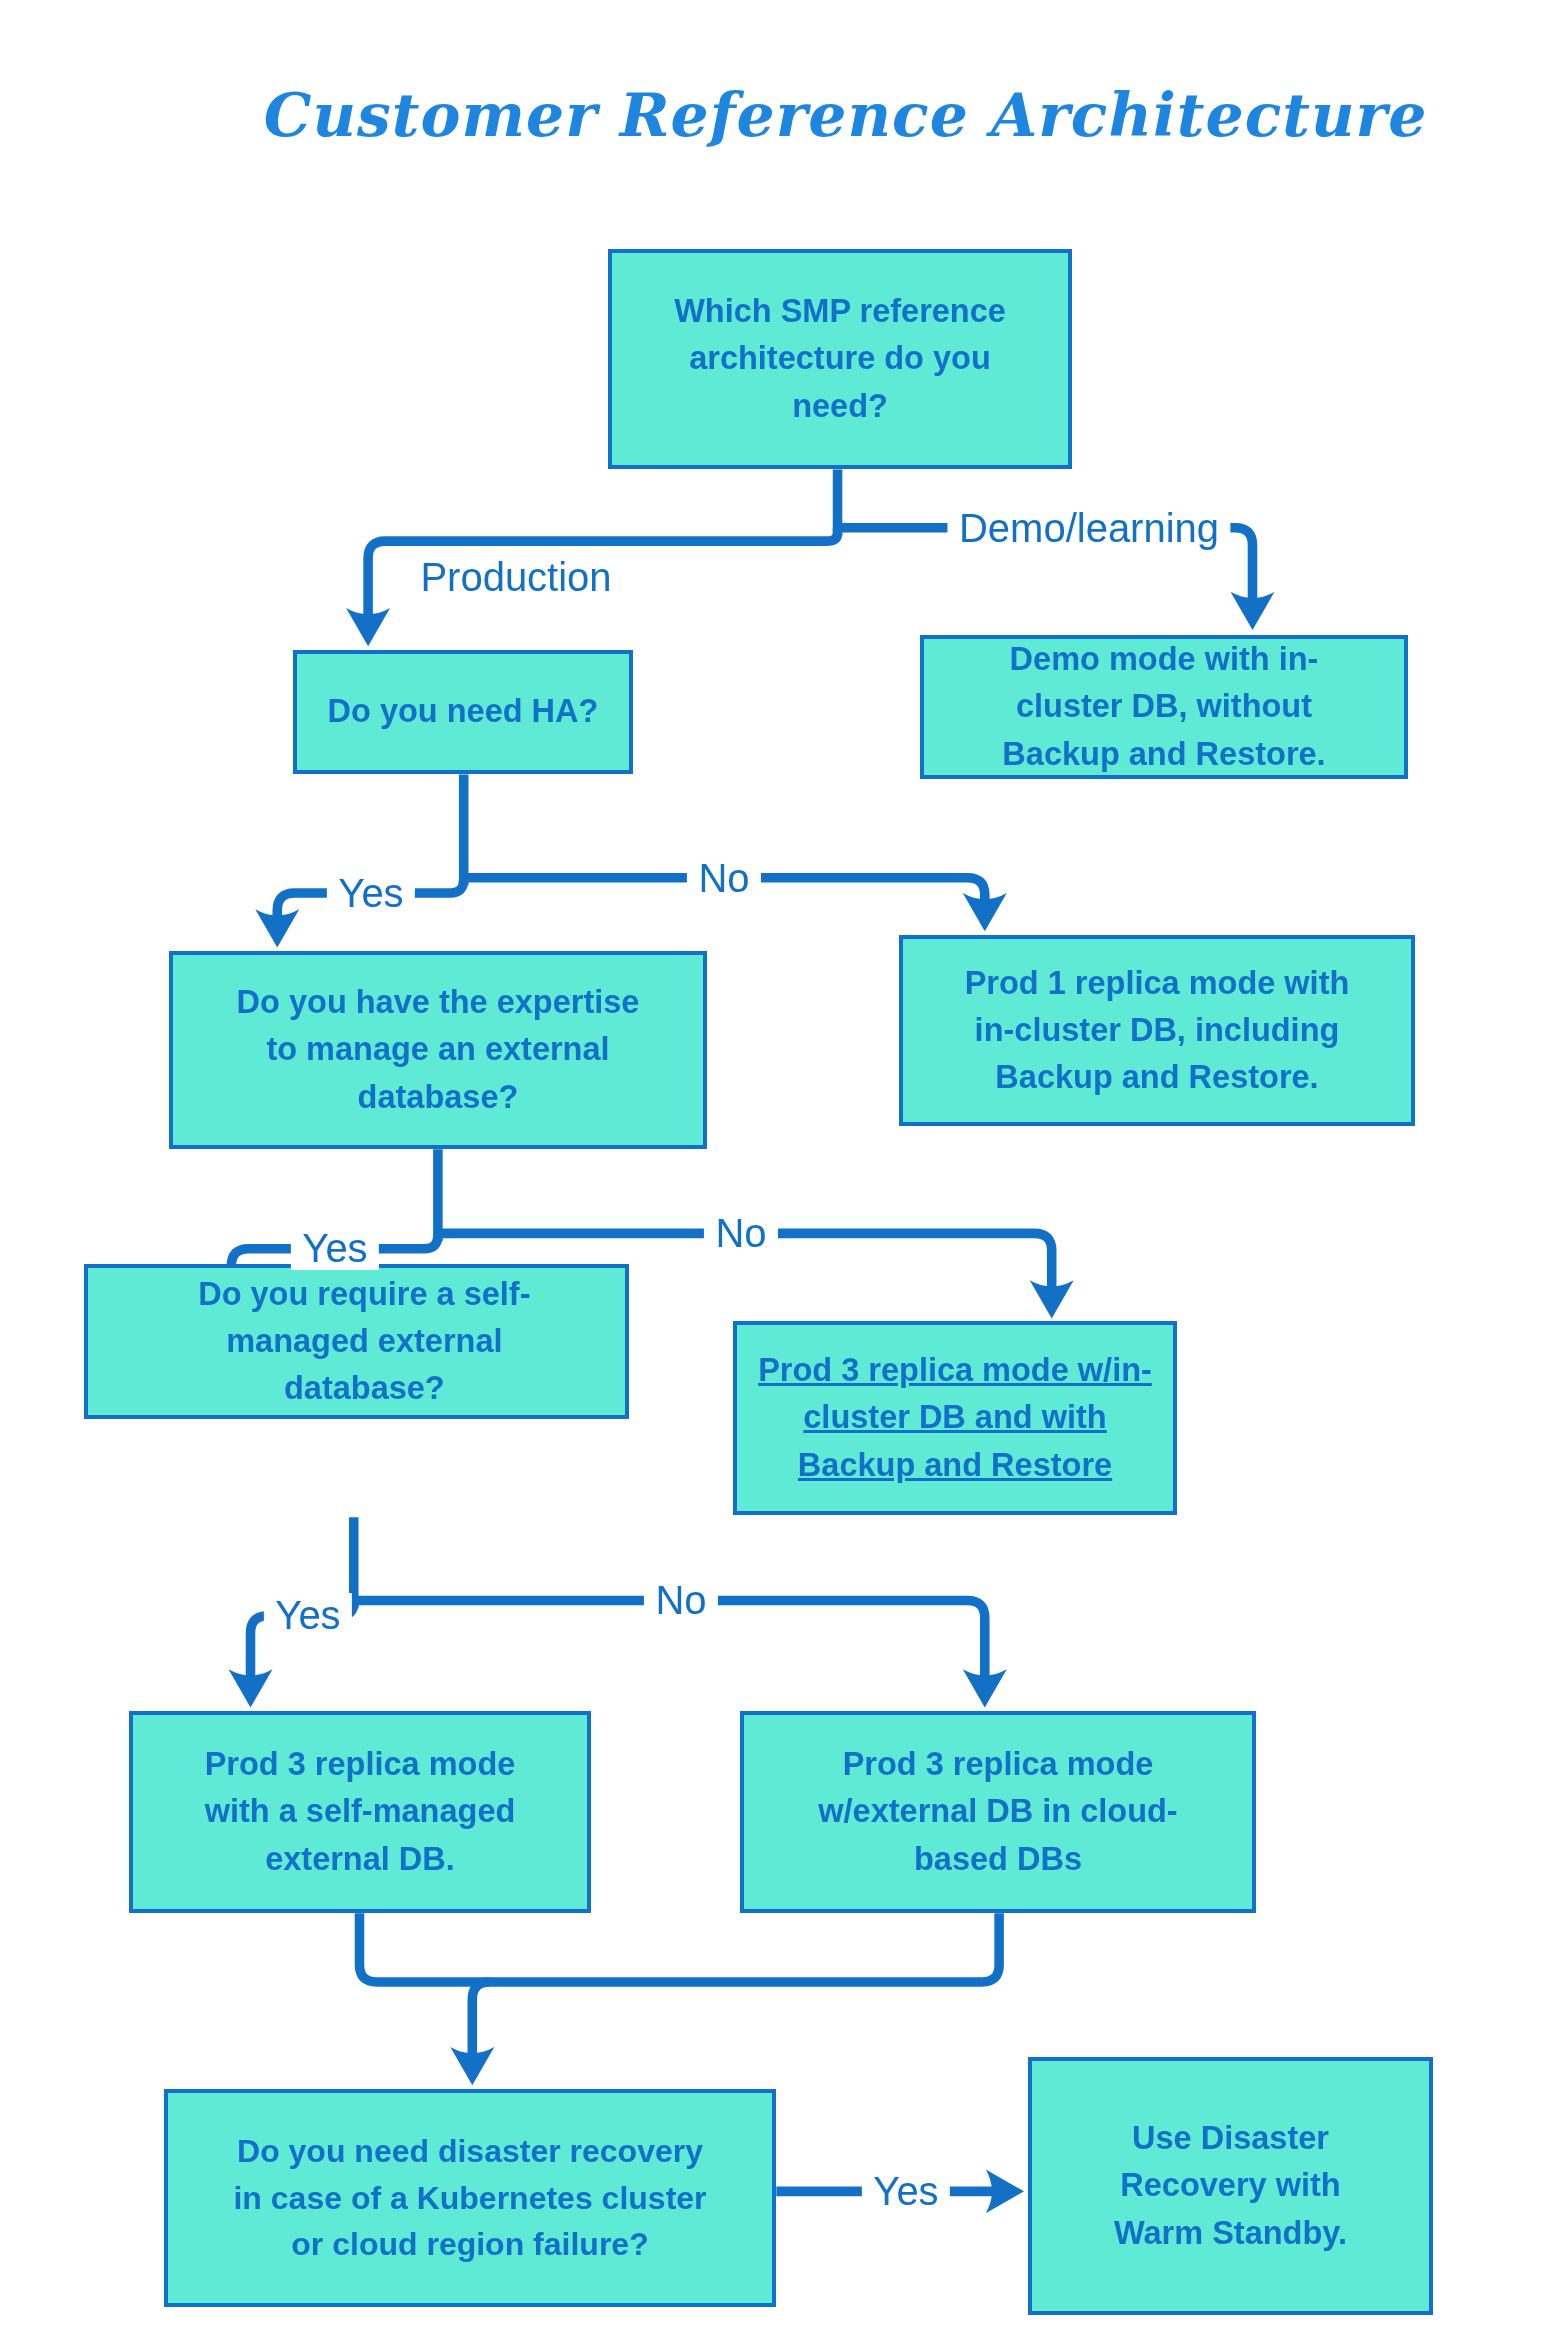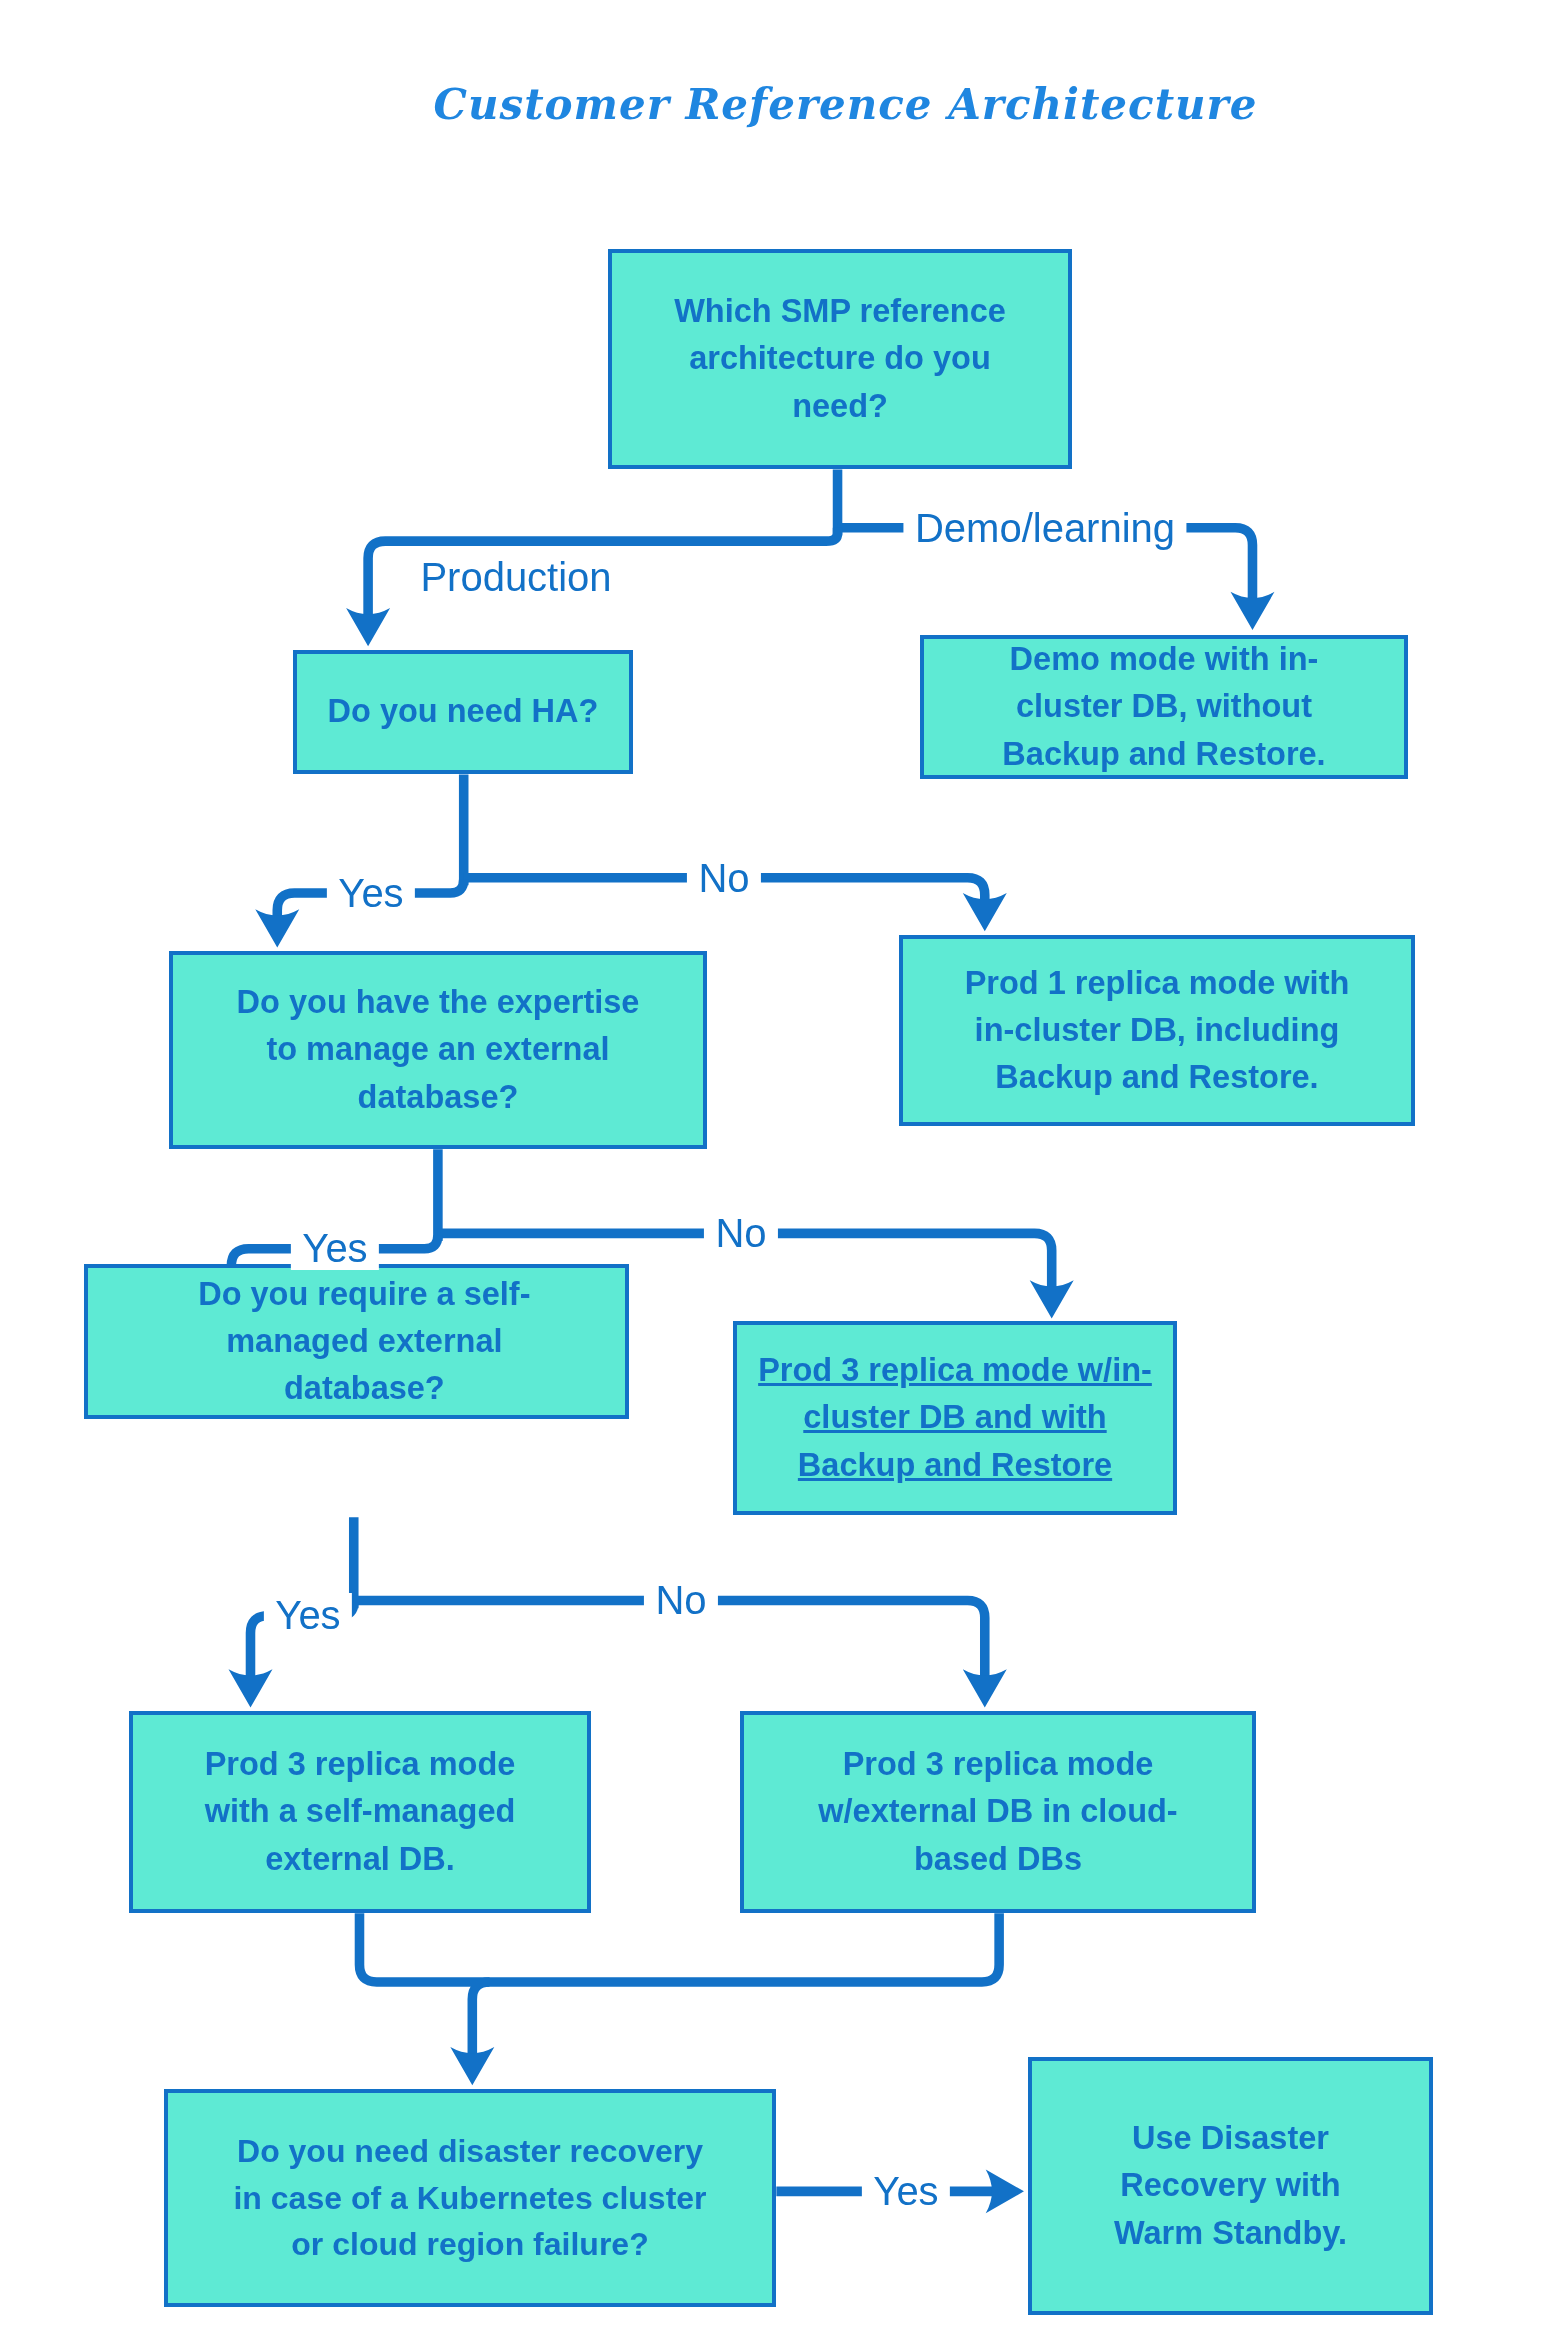--- a/index.html
+++ b/index.html
@@ -13,21 +13,21 @@
   }
   .title{
     position:absolute;
     top:80px;
     left:124px;
     width:1443px;
     text-align:center;
     font-family:"DejaVu Serif", serif;
     font-style:italic;
     font-weight:bold;
-    font-size:42px;
+    font-size:60px;
     letter-spacing:1px;
     color:#1f86e0;
     white-space:nowrap;
   }
   .lines{
     position:absolute;
     left:0; top:0;
   }
   .box{
     position:absolute;
@@ -147,21 +147,21 @@
 
   <div class="box small-text" style="left:164px; top:2089px; width:612px; height:218px; padding:0 26px;">Do you need disaster recovery
 in case of a Kubernetes cluster
 or cloud region failure?</div>
 
   <div class="box" style="left:1028px; top:2057px; width:405px; height:258px;">Use Disaster
 Recovery with
 Warm Standby.</div>
 
   <div class="edge-label" style="left:516px; top:541px;margin-top:36px;">Production</div>
-  <div class="edge-label" style="left:1045px; top:528px;">Demo/learning</div>
+  <div class="edge-label" style="left:1089px; top:528px;">Demo/learning</div>
   <div class="edge-label" style="left:371px; top:893px;">Yes</div>
   <div class="edge-label" style="left:724px; top:878px;">No</div>
   <div class="edge-label" style="left:335px; top:1248px;">Yes</div>
   <div class="edge-label" style="left:741px; top:1233px;">No</div>
   <div class="edge-label" style="left:308px; top:1615px;">Yes</div>
   <div class="edge-label" style="left:681px; top:1600px;">No</div>
   <div class="edge-label" style="left:906px; top:2191px;">Yes</div>
 
 </div>
 

